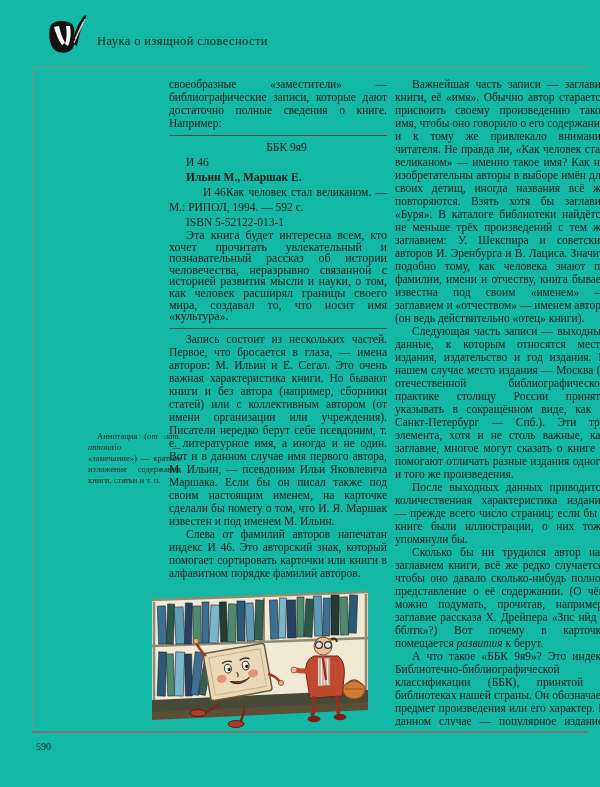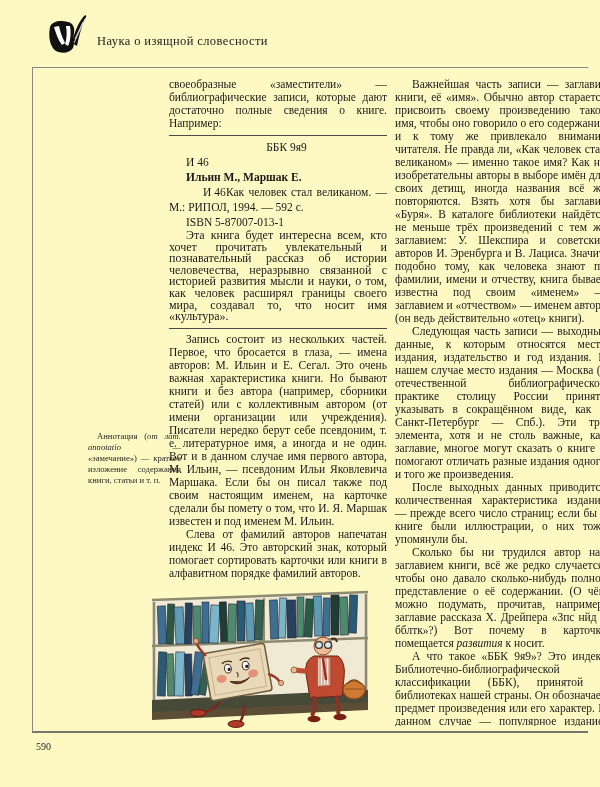--- a/index.html
+++ b/index.html
@@ -1,19 +1,19 @@
 <!DOCTYPE html>
 <html lang="ru"><head>
 <meta charset="utf-8">
 <style>
   html,body { margin:0; padding:0; }
   body { width:600px; height:787px; background:#e9e9e6; }
   .page {
     position:relative; width:600px; height:787px; overflow:hidden;
-    background:#fef9c3; color:#1c1a18;
+    background:#14b8a6; color:#1c1a18;
     font-family:"Liberation Serif", serif;
   }
   
   .header-logo { position:absolute; left:44px; top:13px; width:46px; height:44px; }
   .header-title {
     position:absolute; left:97px; top:34px;
     font-size:12.5px; letter-spacing:0.4px; color:#242220;
   }
   
   .rule-top    { position:absolute; left:32px; top:67px;  width:556px; height:1px; background:#8a8a86; }
@@ -73,34 +73,34 @@
 
   <div class="col col-left">
     <p class="noindent">своеобразные «заместители» — библиографические записи, которые дают достаточно полные сведения о книге. Например:</p>
 
     <hr class="rec-rule">
     <div class="record">
       <p class="rec-bbk">ББК 9я9</p>
       <p class="rec-idx1">И 46</p>
       <p class="rec-authors">Ильин М., Маршак Е.</p>
       <p class="rec-entry"><span class="rec-entry-idx">И 46</span><span>Как человек стал великаном. — М.: РИПОЛ, 1994. — 592 с.</span></p>
-      <p class="rec-isbn">ISBN 5-87007-013-1</p>
+      <p class="rec-isbn">ISBN 5-52122-013-1</p>
       <p class="rec-annotation">Эта книга будет интересна всем, кто хочет прочитать увлекательный и познавательный рассказ об истории человечества, неразрывно связанной с историей развития мысли и науки, о том, как человек расширял границы своего мира, создавал то, что носит имя «культура».</p>
     </div>
     <hr class="rec-rule">
 
     <p>Запись состоит из нескольких частей. Первое, что бросается в глаза, — имена авторов: М. Ильин и Е. Сегал. Это очень важная характеристика книги. Но бывают книги и без автора (например, сборники статей) или с коллективным автором (от имени организации или учреждения). Писатели нередко берут себе псевдоним, т. е. литературное имя, а иногда и не один. Вот и в данном случае имя первого автора, М. Ильин, — псевдоним Ильи Яковлевича Маршака. Если бы он писал также под своим настоящим именем, на карточке сделали бы помету о том, что И. Я. Маршак известен и под именем М. Ильин.</p>
     <p>Слева от фамилий авторов напечатан индекс И 46. Это авторский знак, который помогает сортировать карточки или книги в алфавитном порядке фамилий авторов.</p>
   </div>
 
   <div class="col col-right">
     <p>Важнейшая часть записи — заглавие книги, её «имя». Обычно автор старается присвоить своему произведению такое имя, чтобы оно говорило о его содержании и к тому же привлекало внимание читателя. Не правда ли, «Как человек стал великаном» — именно такое имя? Как ни изобретательны авторы в выборе имён для своих детищ, иногда названия всё же повторяются. Взять хотя бы заглавие «Буря». В каталоге библиотеки найдётся не меньше трёх произведений с тем же заглавием: У. Шекспира и советских авторов И. Эренбурга и В. Лациса. Значит, подобно тому, как человека знают по фамилии, имени и отчеству, книга бывает известна под своим «именем» — заглавием и «отчеством» — именем автора (он ведь действительно «отец» книги).</p>
     <p>Следующая часть записи — выходные данные, к которым относятся место издания, издательство и год издания. В нашем случае место издания — Москва (в отечественной библиографической практике столицу России принято указывать в сокращённом виде, как и Санкт-Петербург — Спб.). Эти три элемента, хотя и не столь важные, как заглавие, многое могут сказать о книге и помогают отличать разные издания одного и того же произведения.</p>
     <p>После выходных данных приводится количественная характеристика издания — прежде всего число страниц; если бы в книге были иллюстрации, о них тоже упомянули бы.</p>
-    <p><span>Сколько бы ни трудился автор над заглавием книги, всё же редко случается, чтобы оно давало сколько-нибудь полное представление о её содержании. (О чём можно подумать, прочитав, например, заглавие рассказа Х. Дрейпера «Зпс нйд в бблтк»?) Вот почему в карточке помещается </span><span class="ital">развития</span><span> к носит.</span></p>
+    <p><span>Сколько бы ни трудился автор над заглавием книги, всё же редко случается, чтобы оно давало сколько-нибудь полное представление о её содержании. (О чём можно подумать, прочитав, например, заглавие рассказа Х. Дрейпера «Зпс нйд в бблтк»?) Вот почему в карточке помещается </span><span class="ital">развития</span><span> к берут.</span></p>
     <p>А что такое «ББК 9я9»? Это индекс Библиотечно-библиографической классификации (ББК), принятой в библиотеках нашей страны. Он обозначает предмет произведения или его характер. В данном случае — популярное издание. Следовательно, в</p>
   </div>
 
   <svg class="illustration" viewBox="0 0 228 143">
 
     <polygon points="6,10 222,2 222,118 6,126" fill="#f0e9d4"></polygon>
 
     <polyline points="6,10 222,2" stroke="#8d8b70" stroke-width="2.5" fill="none"></polyline>
     <polyline points="8,12 8,112" stroke="#8d8b70" stroke-width="2.5" fill="none"></polyline>
     <polyline points="220,4 220,104" stroke="#8d8b70" stroke-width="2.5" fill="none"></polyline>

